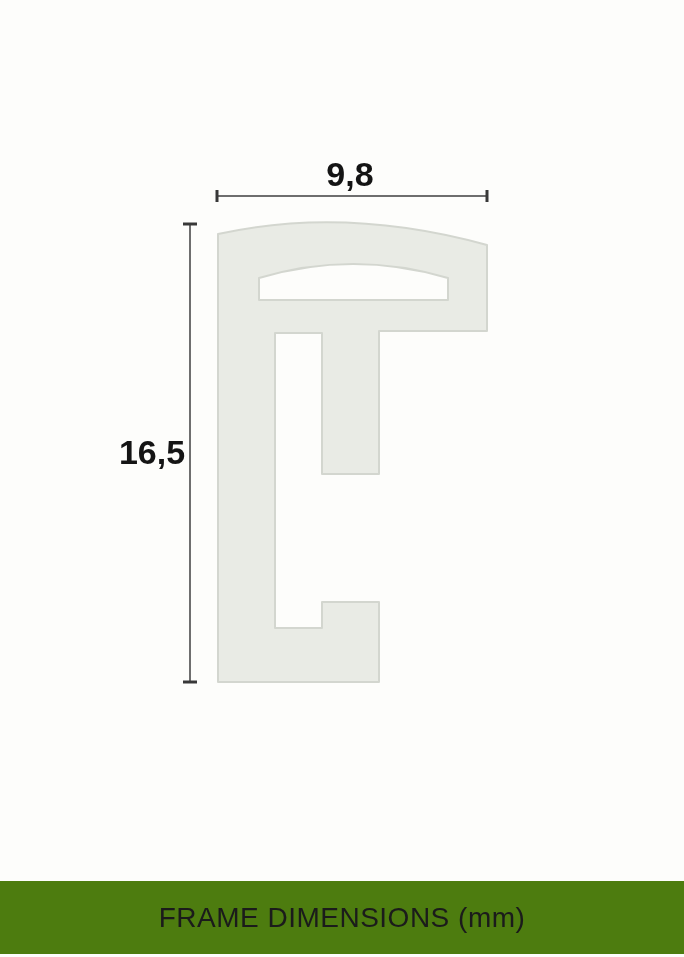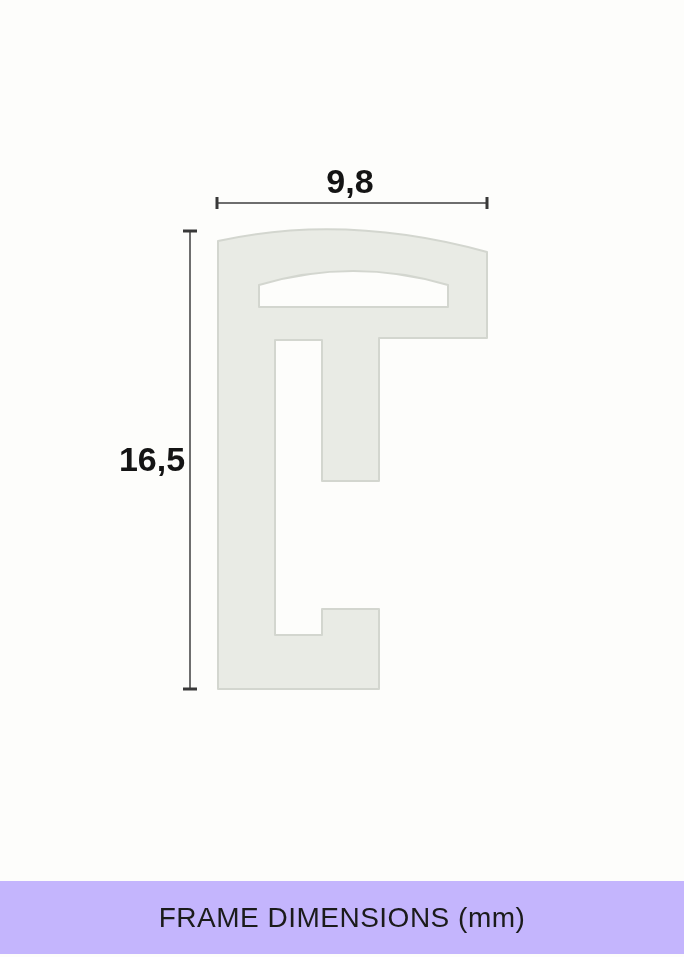--- a/index.html
+++ b/index.html
@@ -6,21 +6,21 @@
   html, body { width: 684px; height: 957px; }
   body {
     background: #fdfdfb;
     font-family: "Liberation Sans", sans-serif;
     position: relative;
     overflow: hidden;
   }
   .page { position: absolute; inset: 0; }
   .diagram-area {
     position: absolute;
-    left: 0; top: 8px;
+    left: 0; top: 1px;
     width: 620px; height: 881px;
   }
   svg { display: block; }
   .profile-path {
     stroke: #d3d6cf;
     stroke-width: 2;
     stroke-linejoin: round;
     fill-rule: evenodd;
   }
   .dim-line {
@@ -34,21 +34,21 @@
   .dim-label {
     font-family: "Liberation Sans", sans-serif;
     font-size: 34px;
     font-weight: 700;
     fill: #141414;
   }
   .footer-bar {
     position: absolute;
     left: 0; top: 881px;
     width: 684px; height: 73px;
-    background: #c4b5fd;
+    background: #4d7c0f;
     display: flex;
     align-items: center;
     justify-content: center;
   }
   .footer-caption {
     font-size: 28px;
     font-weight: 500;
     letter-spacing: 0.5px;
     color: #1b1b1b;
     white-space: nowrap;

